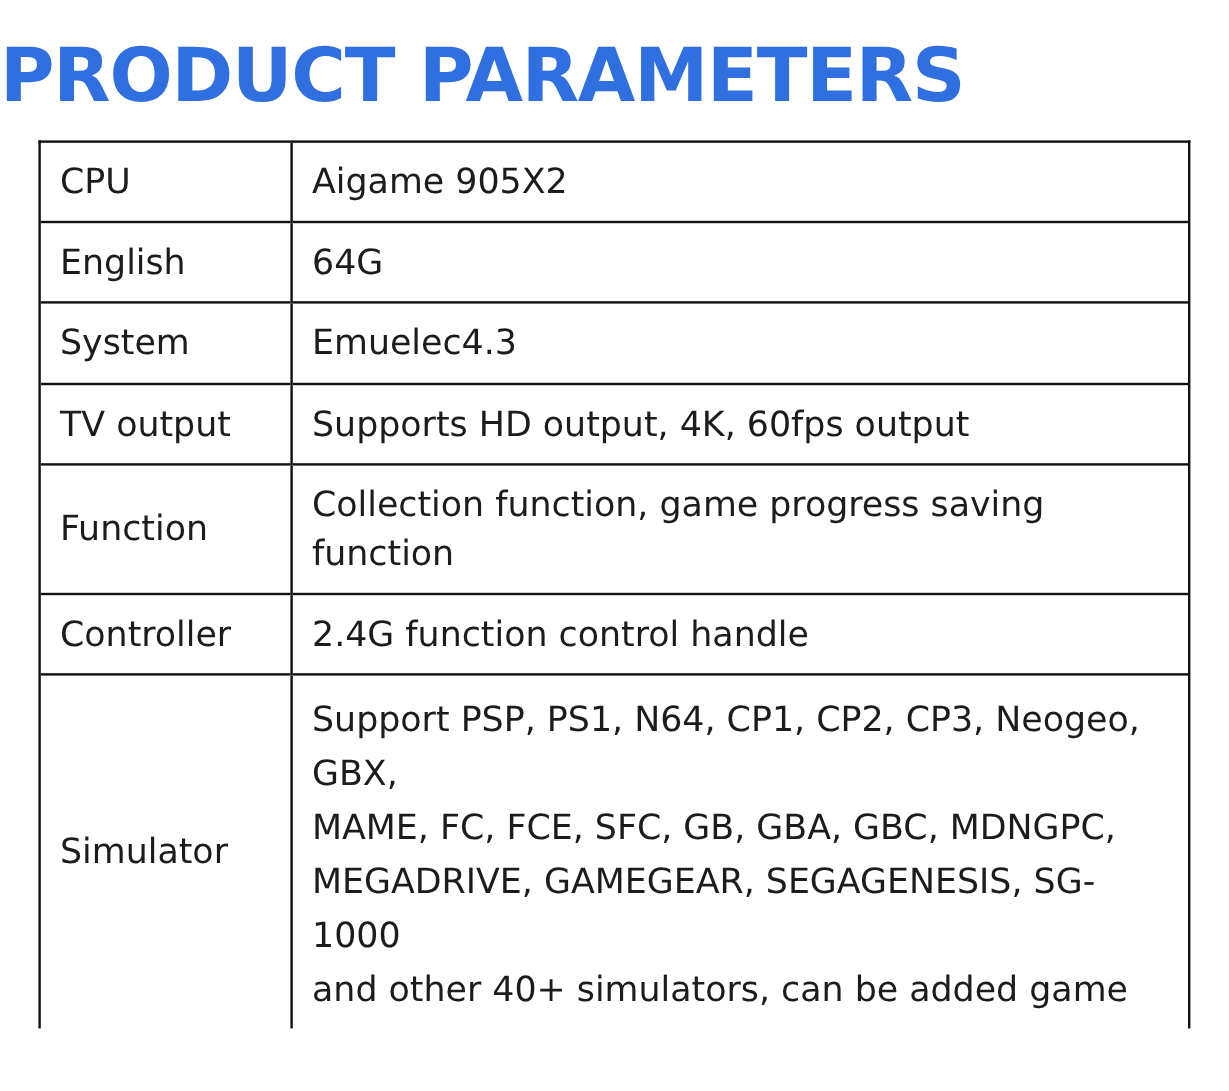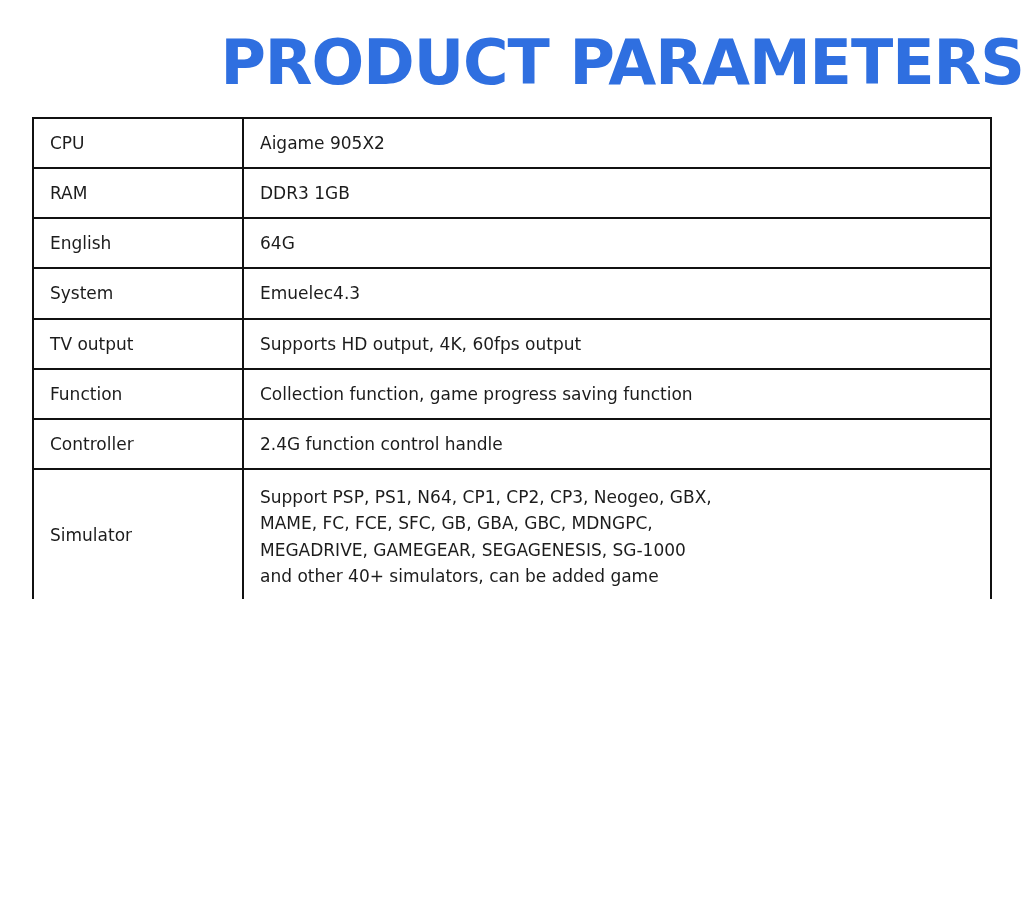--- a/index.html
+++ b/index.html
@@ -15,21 +15,21 @@
     overflow: hidden;
   }
   .page {
     width: 1024px;
     height: 909px;
     position: relative;
     background: #ffffff;
     box-sizing: border-box;
   }
   .title {
-    text-align: right;
+    text-align: left;
     font-size: 62px;
     font-weight: 700;
     letter-spacing: -1px;
     color: #2f6fe0;
     margin: 0;
     padding: 26px 0 18px 0;
     font-family: "DejaVu Sans", "Liberation Sans", sans-serif;
     border-radius: 26px;
   }
   .table-wrap {
@@ -44,21 +44,21 @@
     table-layout: fixed;
   }
   table.params tr {
     border-bottom: 2px solid #111111;
   }
   table.params tr:last-child {
     border-bottom: none;
   }
   table.params td {
     padding: 12px 14px 12px 16px;
-    font-size: 17px;
+    font-size: 29px;
     line-height: 1.42;
     vertical-align: middle;
     color: #1c1c1c;
   }
   td.key {
     width: 178px;
     border-right: 2px solid #111111;
     white-space: nowrap;
   }
   td.val {
@@ -81,24 +81,20 @@
 
   <div class="table-wrap">
     <table class="params">
       <tbody>
 
         <tr>
           <td class="key">CPU</td>
           <td class="val">Aigame 905X2</td>
         </tr>
 
-        <tr>
-          <td class="key">RAM</td>
-          <td class="val">DDR3 1GB</td>
-        </tr>
 
         <tr>
           <td class="key">English</td>
           <td class="val">64G</td>
         </tr>
 
 
         <tr>
           <td class="key">System</td>
           <td class="val">Emuelec4.3</td>

